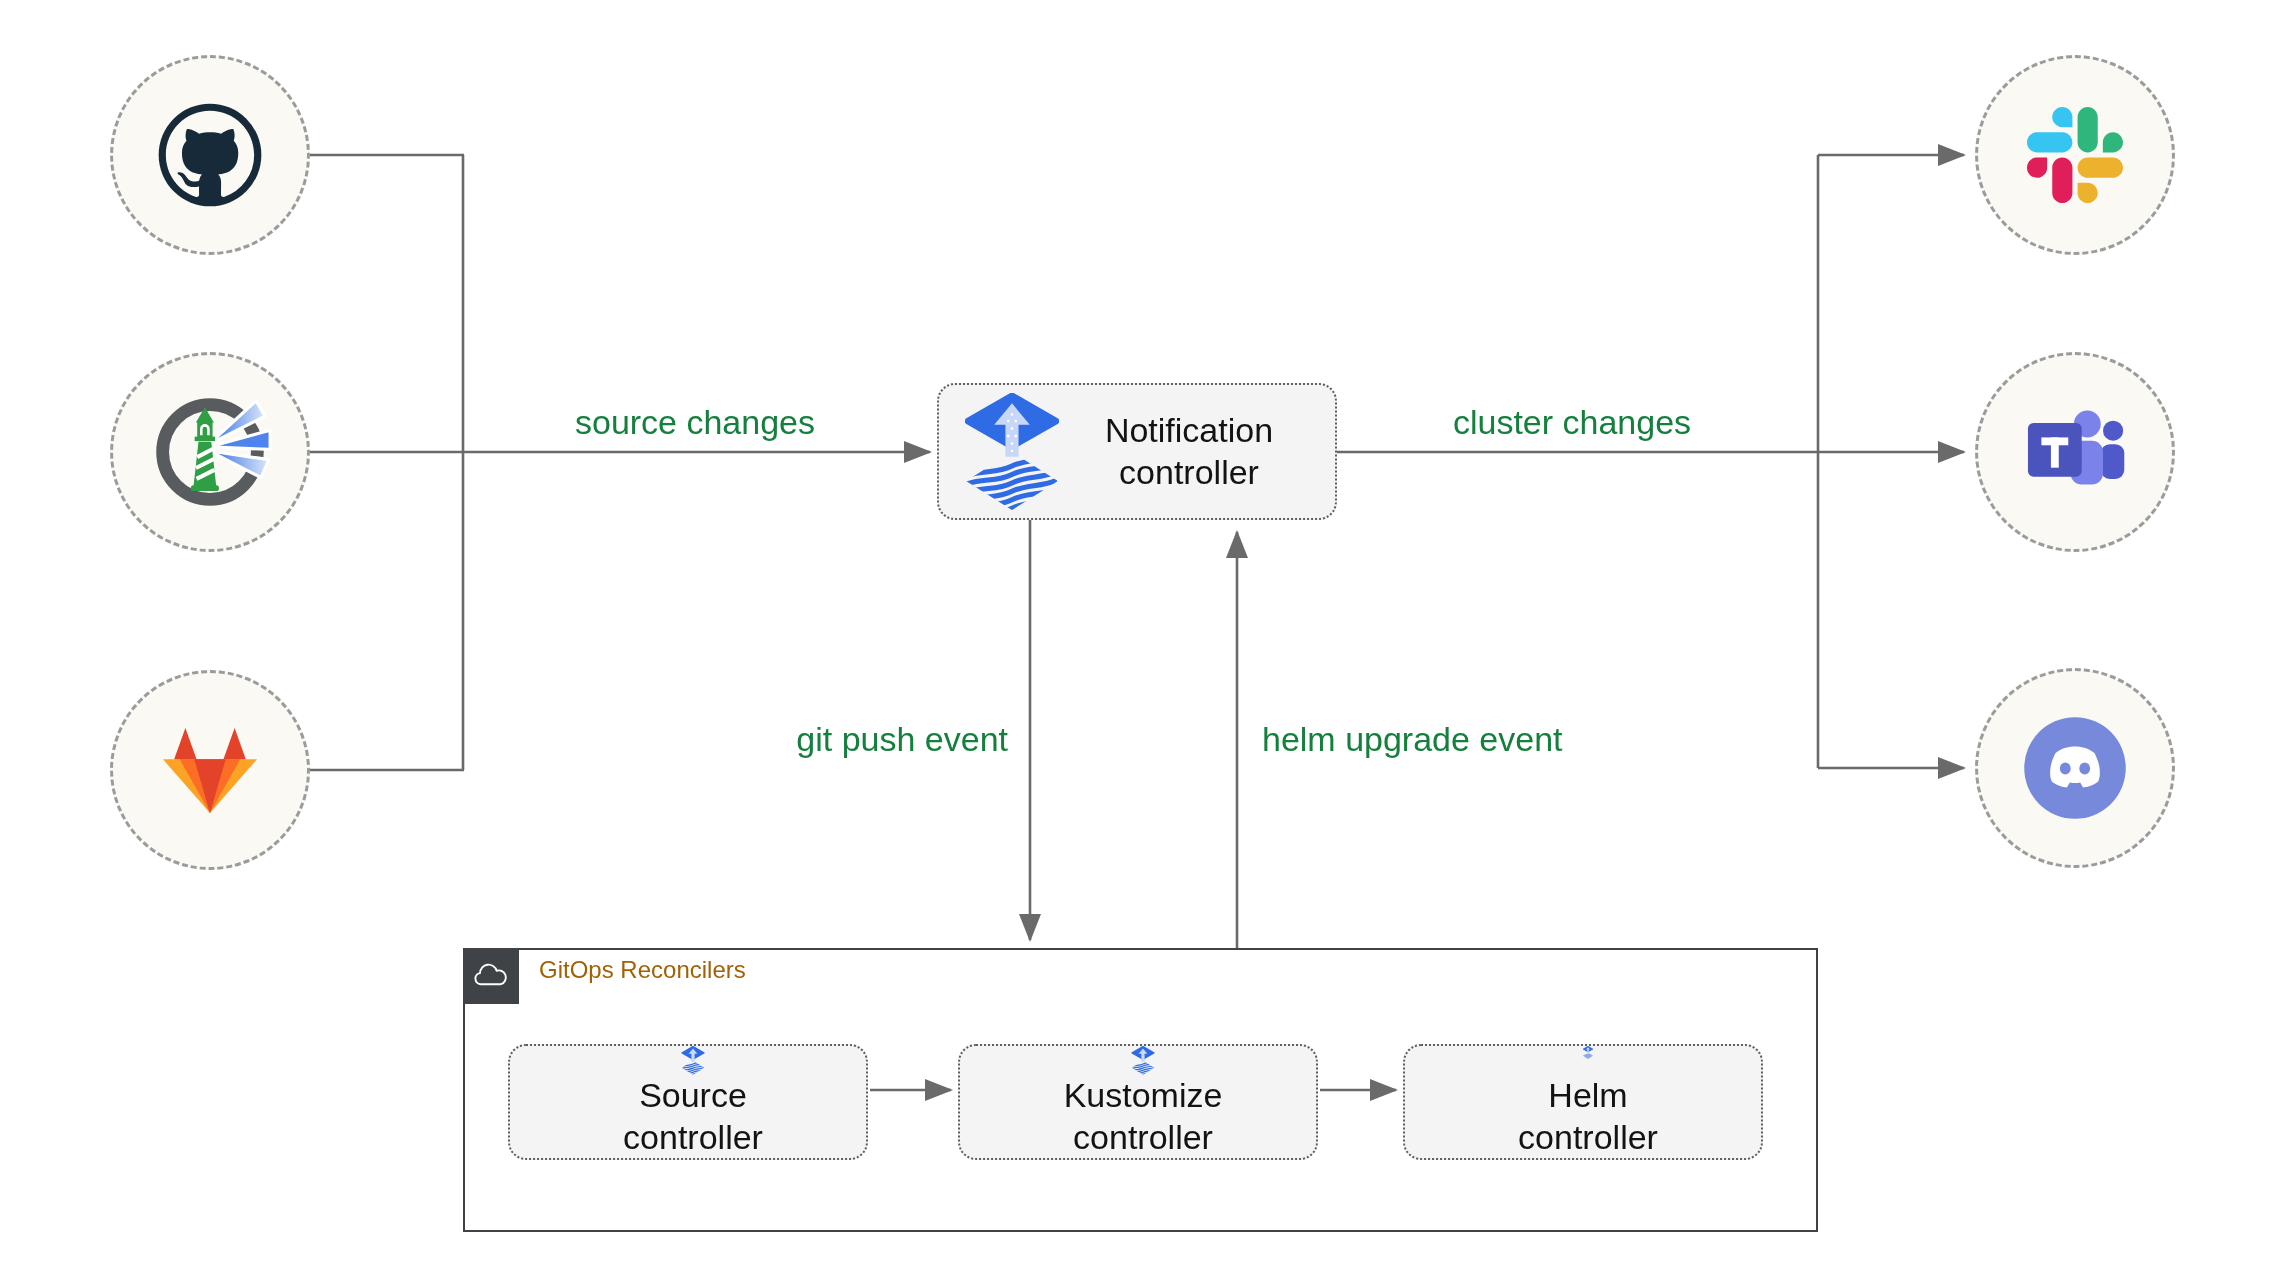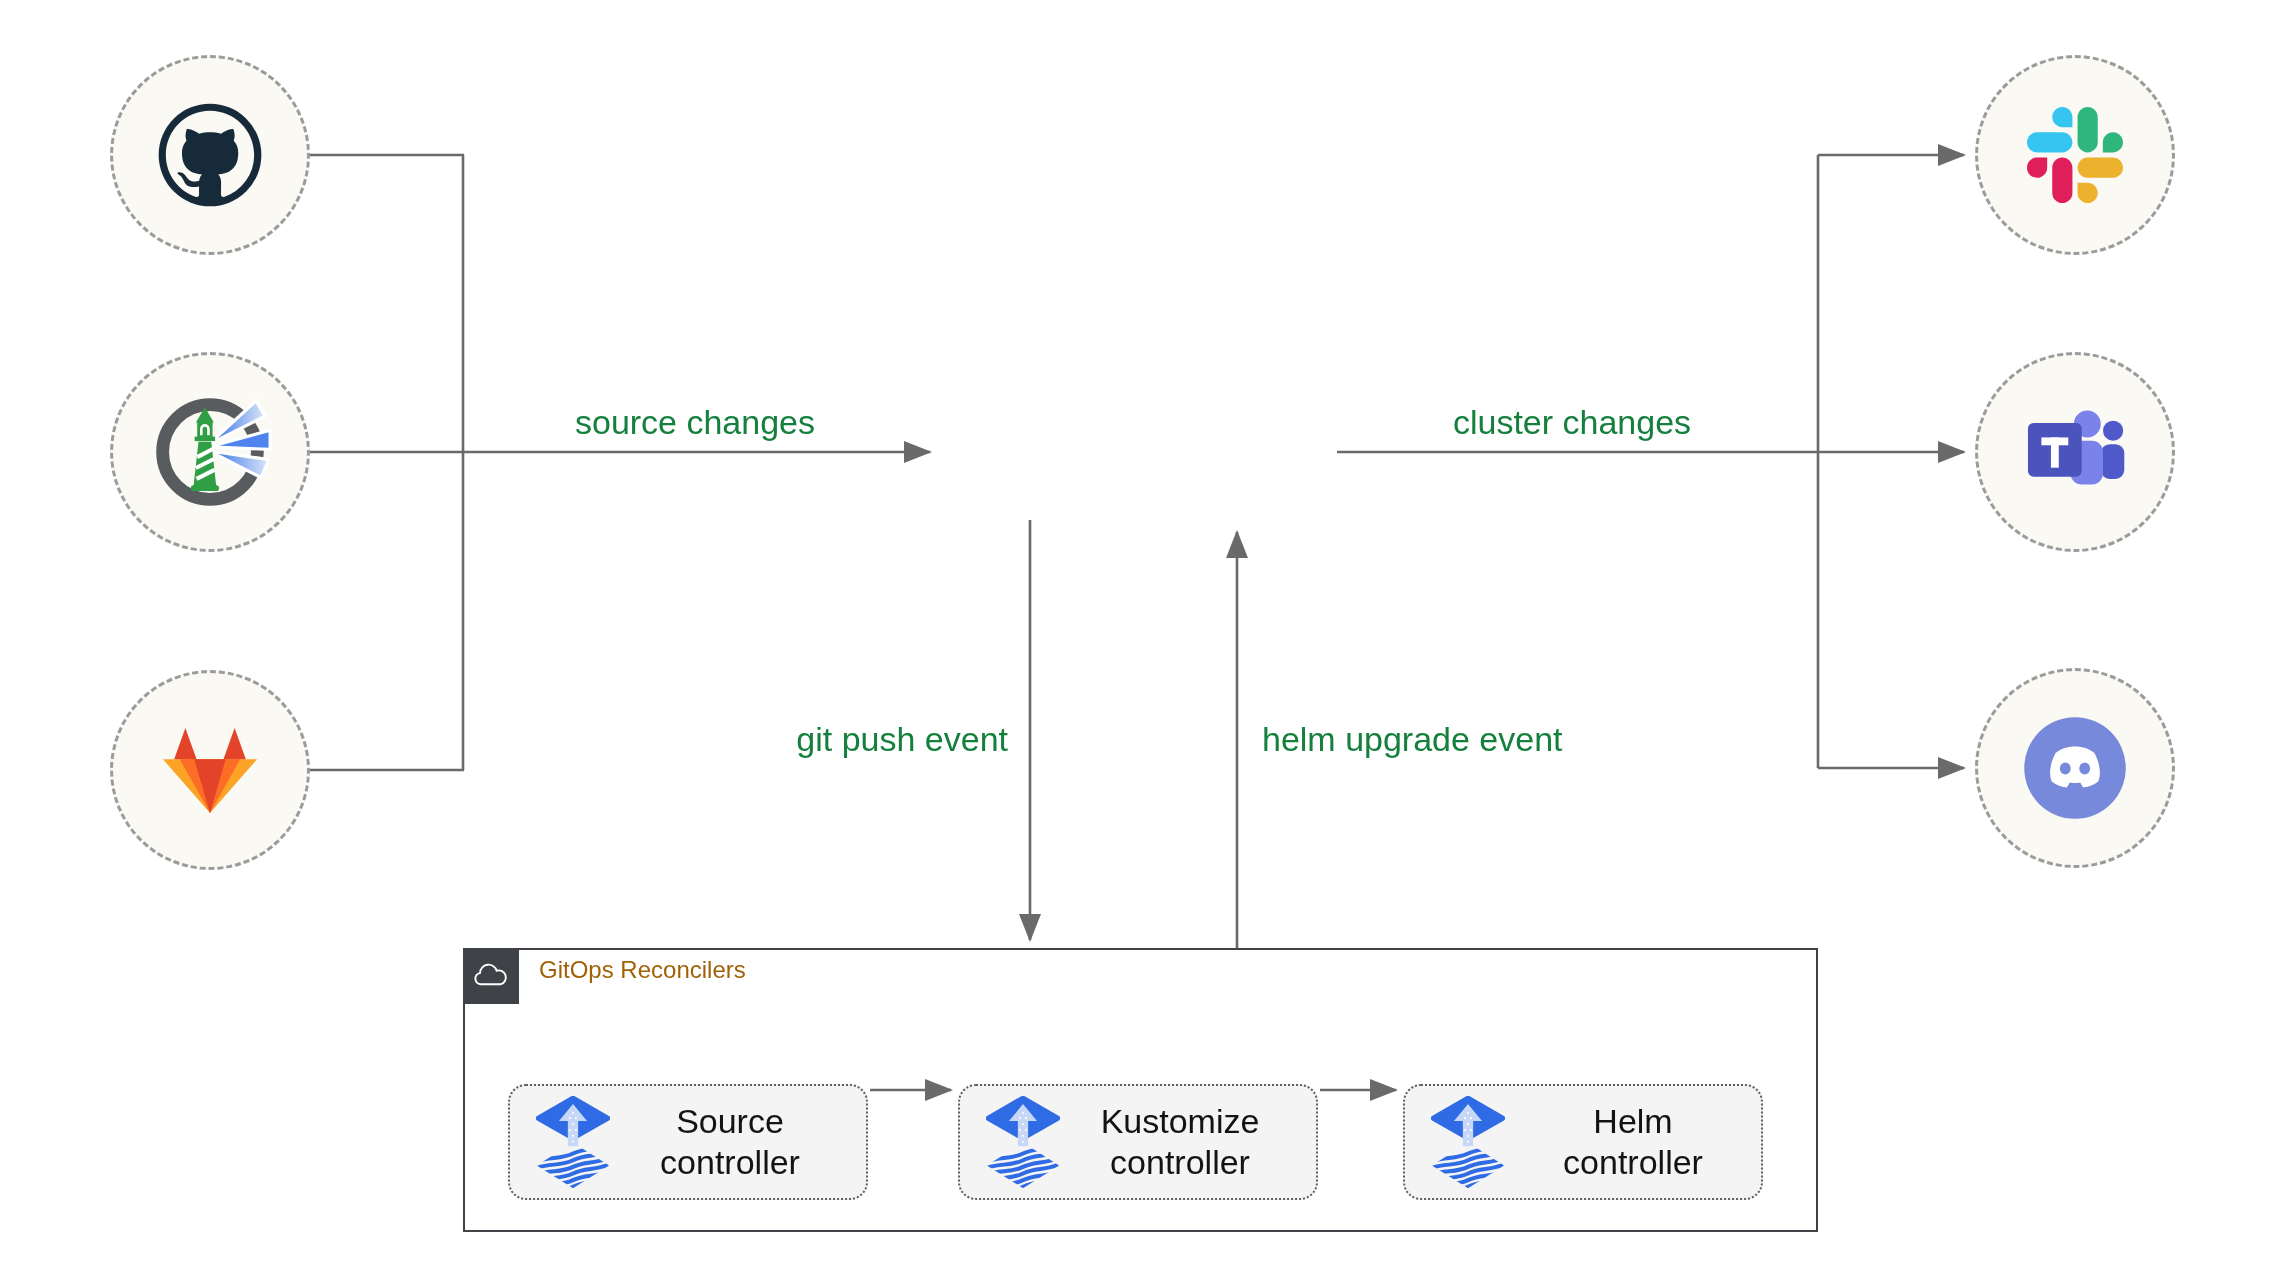--- a/index.html
+++ b/index.html
@@ -18,21 +18,21 @@
   }
 
   
   .ctrl{
     position:absolute;background:#f4f4f4;border:2.5px dotted #5e5e5e;border-radius:18px;
     box-sizing:border-box;display:flex;align-items:center;padding:0 16px 0 26px;
   }
   .ctrl-label{flex:1;text-align:center;font-size:34px;line-height:1.22;color:#131313;}
   .notification-box{left:937px;top:383px;width:400px;height:137px;}
   .notification-box .ctrl-label{max-width:218px;margin:0 auto;}
-  .inner-box{top:1084px;width:360px;height:116px;}
+  .inner-box{top:1044px;width:360px;height:116px;flex-direction:column;}
   .inner-box .ctrl-label{max-width:200px;margin:0 auto;}
 
   
   .group-box{
     position:absolute;left:463px;top:948px;width:1355px;height:284px;
     border:2px solid #3f4347;box-sizing:border-box;background:transparent;
   }
   .group-icon{
     position:absolute;left:-2px;top:-2px;width:56px;height:56px;background:#3f4347;
     display:flex;align-items:center;justify-content:center;
@@ -194,20 +194,26 @@
     <svg width="112" height="112">
         <use href="#sym-teams"></use>
       </svg>
   </div>
   <div class="node" style="left:1975px;top:668px;">
     <svg width="108" height="108">
         <use href="#sym-discord"></use>
       </svg>
   </div>
 
+  <div class="ctrl notification-box">
+    <svg width="94" height="118">
+        <use href="#sym-flux"></use>
+      </svg>
+    <div class="ctrl-label">Notification controller</div>
+  </div>
 
   <div class="edge-label t-center" style="left:545px;top:403px;width:300px;">source changes</div>
   <div class="edge-label t-center" style="left:1422px;top:403px;width:300px;">cluster changes</div>
   <div class="edge-label t-right" style="left:658px;top:720px;width:350px;">git push event</div>
   <div class="edge-label" style="left:1262px;top:720px;">helm upgrade event</div>
 
   <div class="group-box">
     <div class="group-icon">
       <svg width="38" height="26">
           <use href="#sym-cloud"></use>

